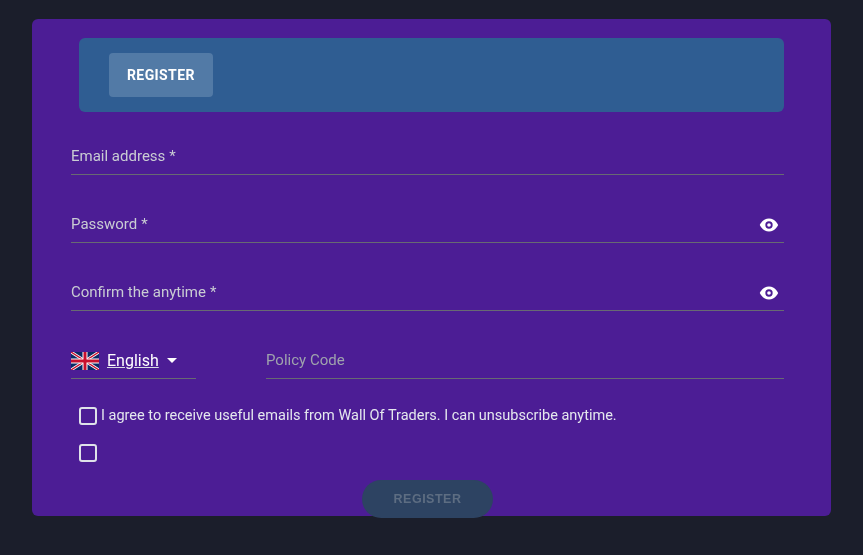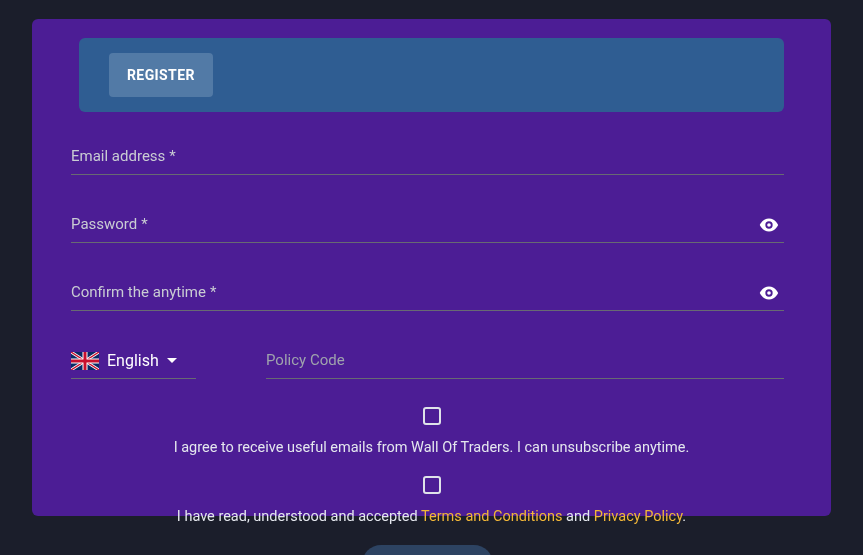--- a/index.html
+++ b/index.html
@@ -63,20 +63,21 @@
     position: absolute; right: 4px; bottom: 6px;
     width: 22px; height: 22px;
     display: flex; align-items: center; justify-content: center;
     cursor: pointer;
   }
   .eye svg { width: 22px; height: 22px; }
   .row2 {
     display: flex; gap: 70px;
     margin-bottom: 28px;
     align-items: flex-end;
+    text-decoration: underline;
   }
   .lang {
     display: flex; align-items: center; gap: 8px;
     border-bottom: 1px solid #686a72;
     padding-bottom: 8px;
     width: 125px;
     cursor: pointer;
   }
   .flag {
     width: 28px; height: 18px; display:block;
@@ -92,26 +93,25 @@
     flex: 1;
     border-bottom: 1px solid #686a72;
     height: 36px;
     position: relative;
   }
   .promo .lbl {
     font-size: 15px; color: #9fa3ad;
     position: absolute; left: 0; bottom: 9px;
   }
   .chk-row {
-    display: flex; align-items: center; gap: 14px;
+    display: flex; align-items: center; gap: 4px;
     margin-left: 8px;
     margin-bottom: 18px;
     font-size: 14.5px;
     color: #e4e7ee;
-    flex-direction: column;
   }
   .chk {
     width: 18px; height: 18px;
     border: 2px solid #dfe2e9;
     border-radius: 3px;
     flex-shrink: 0;
     cursor: pointer;
     margin-top: 0px;
   }
   .chk-text { line-height: 1.3; }
@@ -193,23 +193,20 @@
       </div>
     </div>
 
     <div class="chk-row">
       <div class="chk"></div>
       <div class="chk-text">I agree to receive useful emails from Wall Of Traders. I can unsubscribe anytime.</div>
     </div>
 
     <div class="chk-row">
       <div class="chk"></div>
-      <div class="chk-text">
-        <span>I have read, understood and accepted </span><span class="link">Terms and Conditions</span><span> and </span><span class="link">Privacy Policy</span><span>.</span>
-      </div>
     </div>
 
     <div class="submit-wrap">
       <button class="submit">REGISTER</button>
     </div>
 
   </div>
 
 </div>
 

